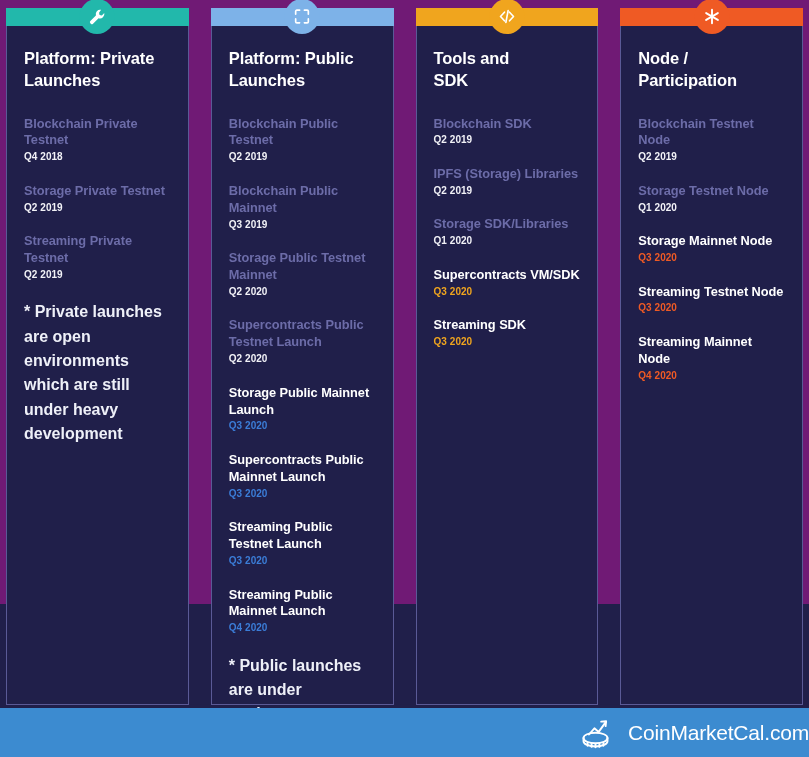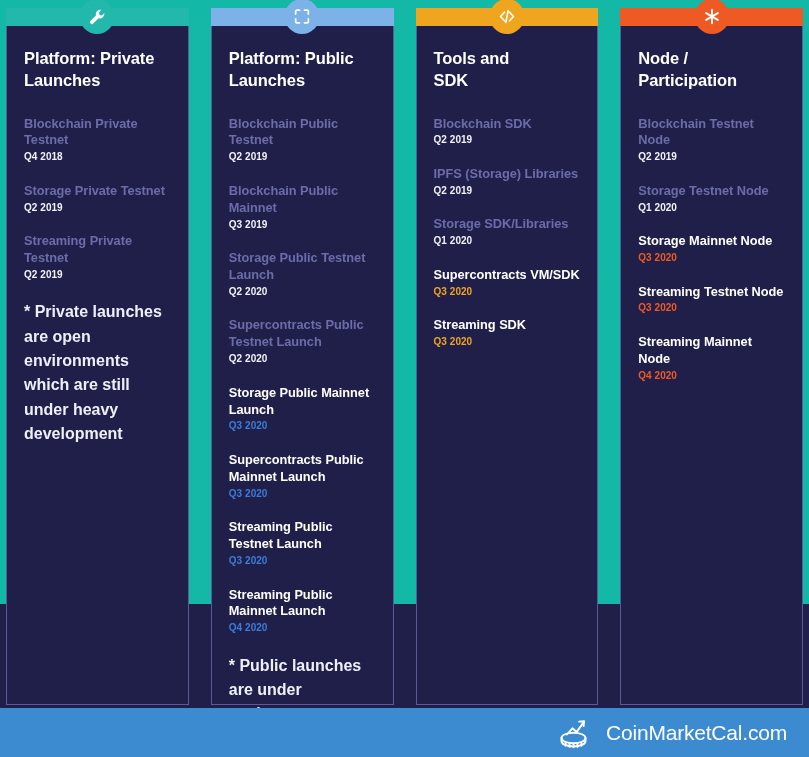--- a/index.html
+++ b/index.html
@@ -12,21 +12,21 @@
     width: 809px;
     height: 757px;
     overflow: hidden;
     font-family: "Liberation Sans", sans-serif;
     -webkit-font-smoothing: antialiased;
   }
   #root {
     position: relative;
     width: 809px;
     height: 604px;
-    background: #14b8a6;
+    background: #701a75;
   }
 
   
   .columns {
     position: absolute;
     top: 8px;
     left: 6px;
     width: 797px;
     height: 700px;
     display: flex;
@@ -107,21 +107,20 @@
   .footer {
     position: absolute;
     left: 0;
     top: 708px;
     width: 809px;
     height: 49px;
     background: #3c8bd0;
     display: flex;
     align-items: center;
     justify-content: flex-end;
-    padding-right: 22px;
     box-sizing: border-box;
   }
   .footer-brand {
     display: flex;
     align-items: center;
     gap: 9px;
   }
   .footer-text {
     color: #ffffff;
     font-size: 21px;
@@ -178,21 +177,21 @@
 Launches</div>
           <div class="item done">
             <div class="item-title">Blockchain Public Testnet</div>
             <div class="item-date">Q2 2019</div>
           </div>
           <div class="item done">
             <div class="item-title">Blockchain Public Mainnet</div>
             <div class="item-date">Q3 2019</div>
           </div>
           <div class="item done">
-            <div class="item-title">Storage Public Testnet Launch</div>
+            <div class="item-title">Storage Public Testnet Mainnet</div>
             <div class="item-date">Q2 2020</div>
           </div>
           <div class="item done">
             <div class="item-title">Supercontracts Public Testnet Launch</div>
             <div class="item-date">Q2 2020</div>
           </div>
           <div class="item active">
             <div class="item-title">Storage Public Mainnet Launch</div>
             <div class="item-date" style="color: rgb(59, 125, 216);">Q3 2020</div>
           </div>

